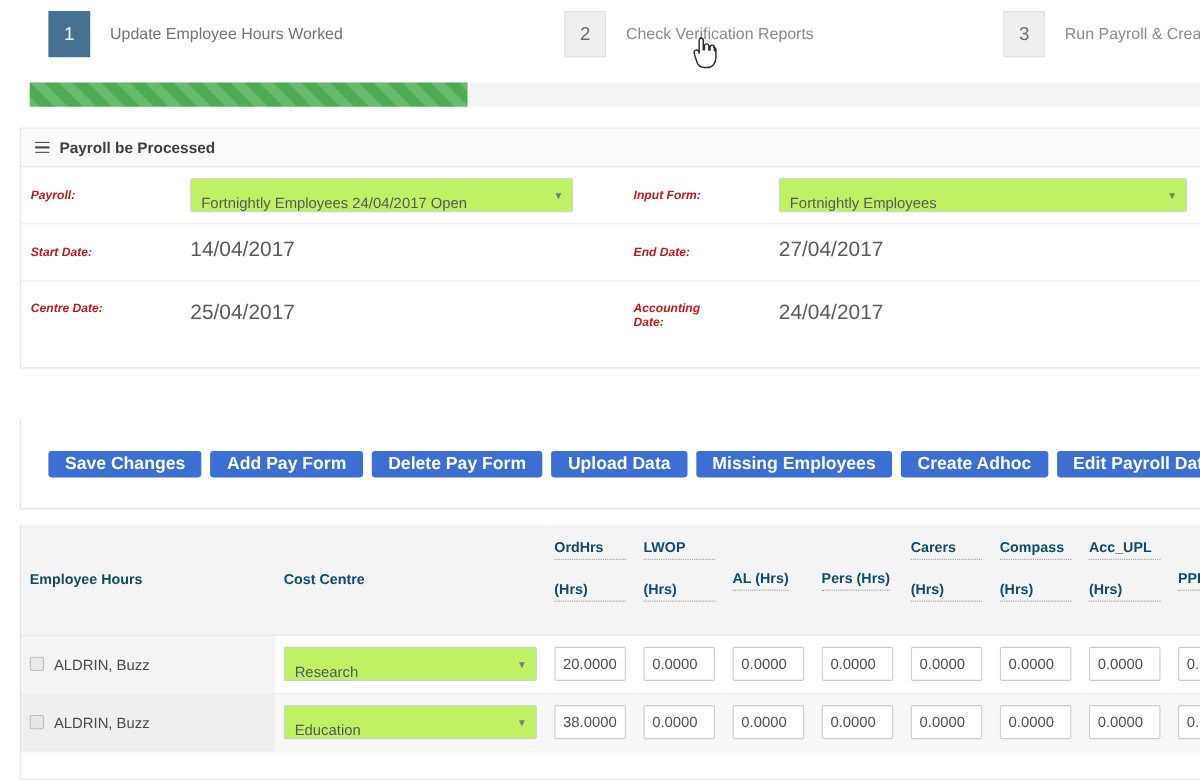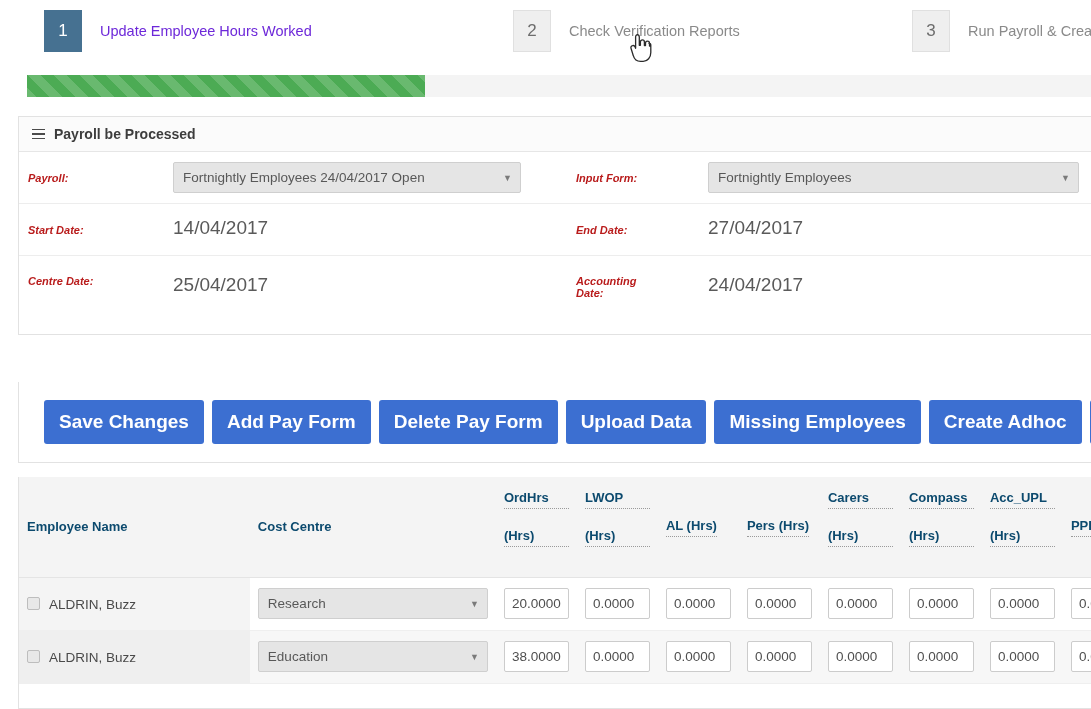--- a/index.html
+++ b/index.html
@@ -38,21 +38,21 @@
   .step-num.inactive {
     background: #efefef;
     color: #6d6d6d;
     border: 1px solid #e0e0e0;
   }
   .step-label {
     margin-left: 18px;
     font-size: 14.5px;
     white-space: nowrap;
   }
-  .step-label.active { color: #6d28d9; font-weight: 400; }
+  .step-label.active { color: #737373; font-weight: 400; }
   .step-label.inactive { color: #8a8a8a; }
 
   #step1 { left: 44px; }
   #step2 { left: 513px; }
   #step3 { left: 912px; }
 
   
   .progress-wrap {
     position: absolute;
     left: 27px;
@@ -133,24 +133,24 @@
     font-size: 19px;
     color: #5a5a5a;
     align-self: flex-start;
     padding-top: 4px;
   }
 
   .sel {
     position: relative;
     height: 31px;
     border: 1px solid #cfcfcf;
-    background: #e5e5e5;
+    background: #bef264;
     border-radius: 2px;
     display: flex;
-    align-items: center;
+    align-items: flex-end;
     padding: 0 26px 0 9px;
     font-size: 13.5px;
     color: #585858;
     cursor: pointer;
     white-space: nowrap;
     overflow: hidden;
   }
   .sel .caret {
     position: absolute;
     right: 8px; top: 50%;
@@ -180,23 +180,23 @@
     display: flex;
     align-items: center;
     padding-left: 25px;
     gap: 8px;
   }
   .btn {
     background: #3c6fd1;
     color: #ffffff;
     border: none;
     border-radius: 3px;
-    height: 44px;
+    height: 24px;
     padding: 0 15px;
-    font-size: 19px;
+    font-size: 16px;
     font-weight: bold;
     font-family: "Liberation Sans", sans-serif;
     cursor: pointer;
     white-space: nowrap;
   }
 
   
   .tablewrap {
     position: absolute;
     left: 18px;
@@ -381,21 +381,21 @@
   <button class="btn">Missing Employees</button>
   <button class="btn">Create Adhoc</button>
   <button class="btn">Edit Payroll Dates</button>
 </div>
 
 <div class="tablewrap">
   <table class="grid">
     <thead>
       <tr>
         <th class="col-name" style="padding-left:8px">
-          <span>Employee Name</span>
+          <span>Employee Hours</span>
         </th>
         <th class="col-cc">
           <span>Cost Centre</span>
         </th>
         <th class="col-num" style="vertical-align:top;padding-top:12px">
           <span class="hdr-stack">
             <span class="abbr">OrdHrs</span>
             <span class="abbr">(Hrs)</span>
           </span>
         </th>

